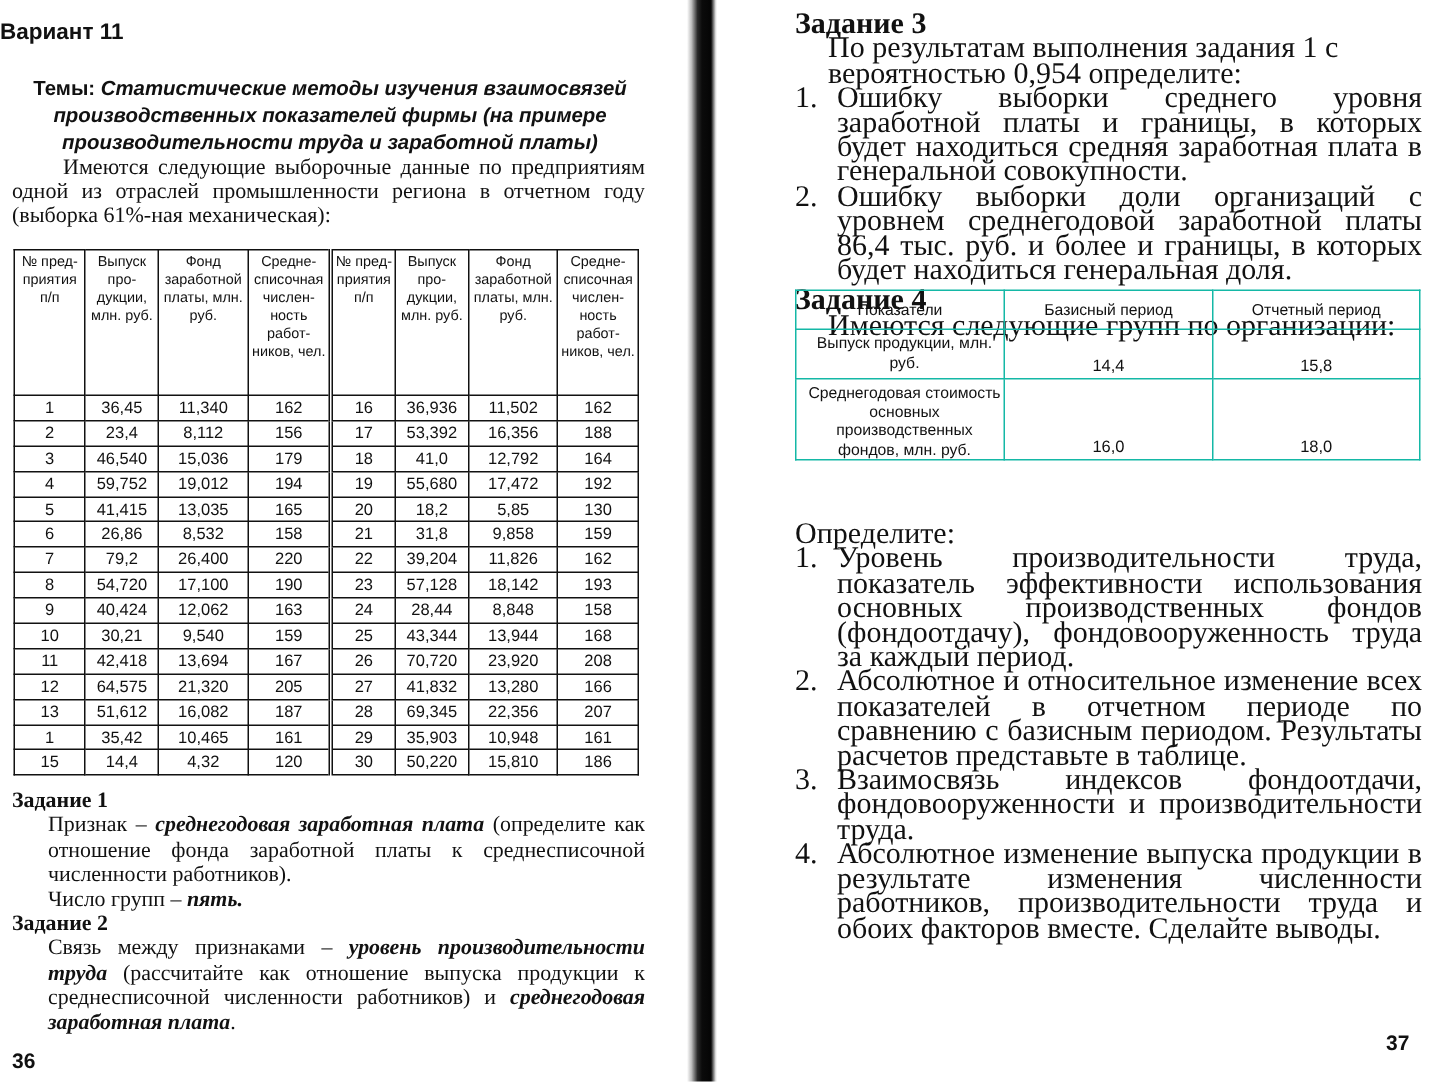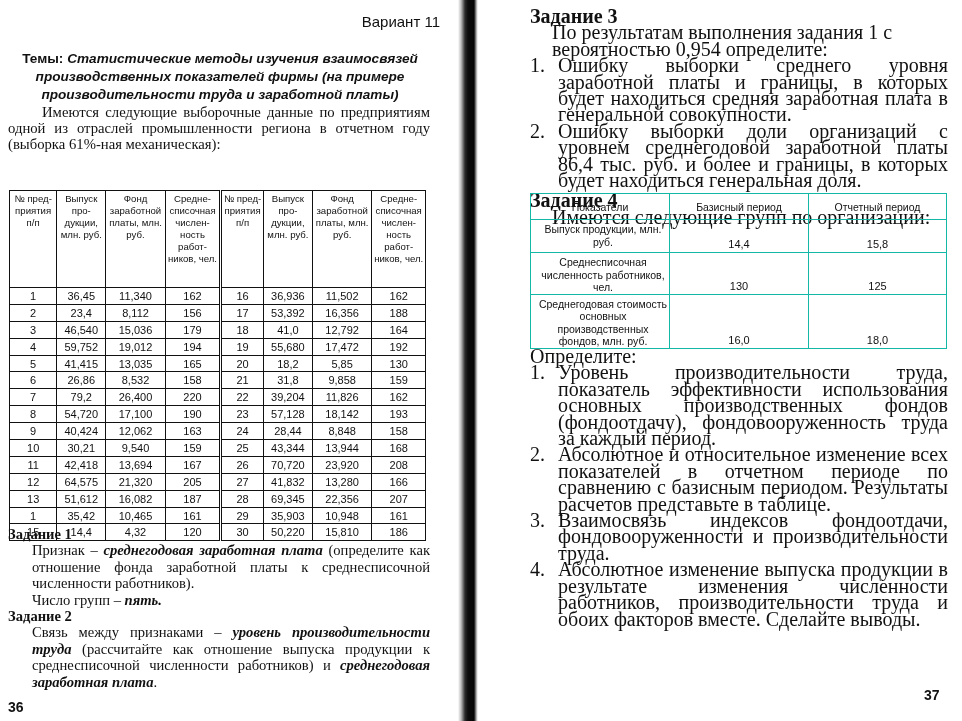--- a/index.html
+++ b/index.html
@@ -11,30 +11,30 @@
   .page { position: absolute; top: 0; height: 721px; }
   #page-left { left: 0; width: 455px; }
   .spine {
     position: absolute; left: 458px; top: 0; width: 20px; height: 721px;
     background: linear-gradient(to right, #ffffff 0px, #bdbdbd 3px, #2a2a2a 7px, #0b0b0b 10px, #050505 16px, #d8d8d8 19px, #ffffff 20px);
   }
   .sans { font-family: "Liberation Sans", "DejaVu Sans", sans-serif; }
   .abs { position: absolute; }
 
   
-  .variant-title { left: 0; width: 440px; top: 13px; text-align: right; font-weight: normal; font-size: 15px; }
+  .variant-title { left: 0; width: 440px; top: 13px; text-align: left; font-weight: bold; font-size: 15px; }
   .topic { left: 10px; width: 420px; top: 50px; text-align: center; font-weight: bold; font-size: 13.6px; line-height: 18px; }
   .topic .lbl { font-style: normal; }
   .topic .txt { font-style: italic; }
   .intro { left: 8px; width: 422px; top: 104px; font-size: 14.7px; line-height: 16px; text-align: justify; }
   .intro .indent { padding-left: 34px; }
 
   table.main {
     position: absolute; left: 9px; top: 166px; width: 417px; border-collapse: collapse;
-    font-family: "Liberation Sans", "DejaVu Sans", sans-serif; font-size: 10.3px; margin-top: 24px;
+    font-family: "Liberation Sans", "DejaVu Sans", sans-serif; font-size: 10.3px;
   }
   table.main th, table.main td { border: 1px solid #111; text-align: center; padding: 0; }
   table.main th { font-weight: normal; vertical-align: top; height: 94px; line-height: 12px; padding-top: 2px; font-size: 9.6px; }
   table.main td { height: 15.9px; font-size: 11px; }
   table.main .split { border-left: 3px double #111; }
 
   .task { left: 8px; width: 422px; font-size: 14.6px; line-height: 16.4px; }
   .task-h { font-weight: bold; }
   .task-b { padding-left: 24px; text-align: justify; }
   .bi { font-weight: bold; font-style: italic; }
@@ -274,25 +274,20 @@
       <th style="width:138px">Базисный период</th>
       <th>Отчетный период</th>
     </tr>
   </thead>
   <tbody>
     <tr style="height:33px">
       <td class="lbl">Выпуск продукции, млн. руб.</td>
       <td class="val">14,4</td>
       <td class="val">15,8</td>
     </tr>
-    <tr style="height:41px">
-      <td class="lbl">Среднесписочная численность работников, чел.</td>
-      <td class="val">130</td>
-      <td class="val">125</td>
-    </tr>
     <tr style="height:46px">
       <td class="lbl">Среднегодовая стоимость основных производственных фондов, млн. руб.</td>
       <td class="val">16,0</td>
       <td class="val">18,0</td>
     </tr>
   </tbody>
 </table>
 
 <div class="abs r-text" style="left:530px; top:348px; width:418px">
   <div>Определите:</div>

